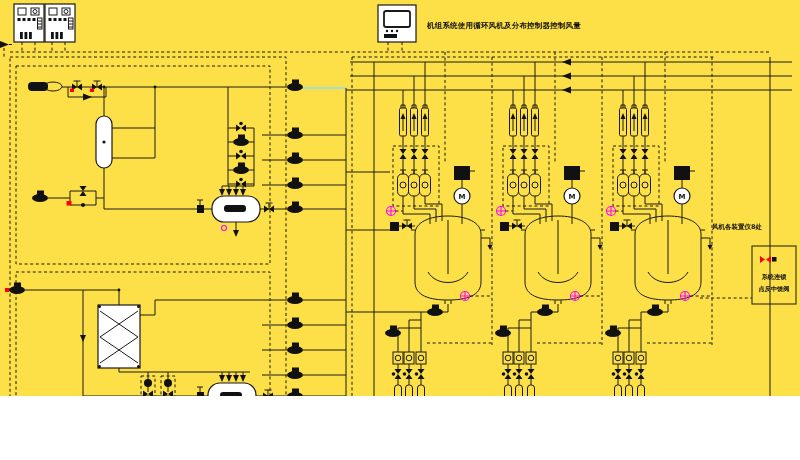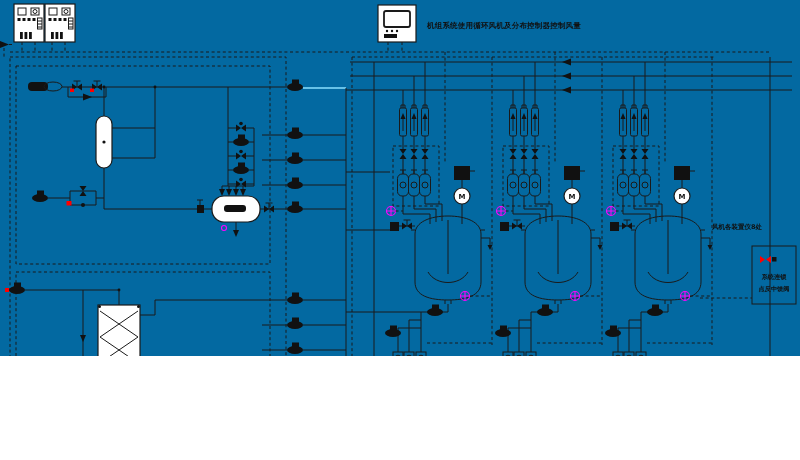--- a/index.html
+++ b/index.html
@@ -1,17 +1,17 @@
 <!DOCTYPE html>
 <html style="--line: #1a1a1a; --red: #ff0000; --magenta: #ff00ff; --cyan: #8adfff;"><head>
 <meta charset="utf-8">
 <style>
   :root{ --line:#1a1a1a; --red:#ff0000; --magenta:#ff00ff; --cyan:#8adfff; }
   html,body{margin:0;padding:0;background:#fff;}
-  .stage{width:800px;height:356px;background:#0369a1;position:relative;overflow:hidden;}
+  .stage{width:800px;height:396px;background:#fde047;position:relative;overflow:hidden;}
   svg{display:block}
   .ln{stroke:var(--line);fill:none;stroke-width:1;}
   .lnw{stroke:var(--line);fill:#fff;stroke-width:1.2;}
   .lnd{stroke:var(--line);fill:none;stroke-width:1;stroke-dasharray:3,2.6;}
   .fb{fill:#111;stroke:none;}
   .jd{fill:#111;stroke:none;}
   .mg{stroke:var(--magenta);fill:none;stroke-width:1.1;}
   .rd{fill:var(--red);stroke:none;}
   .cy{stroke:var(--cyan);fill:none;stroke-width:1.6;}
   text{font-family:"DejaVu Sans","Liberation Sans",sans-serif;font-weight:bold;fill:#111;}

